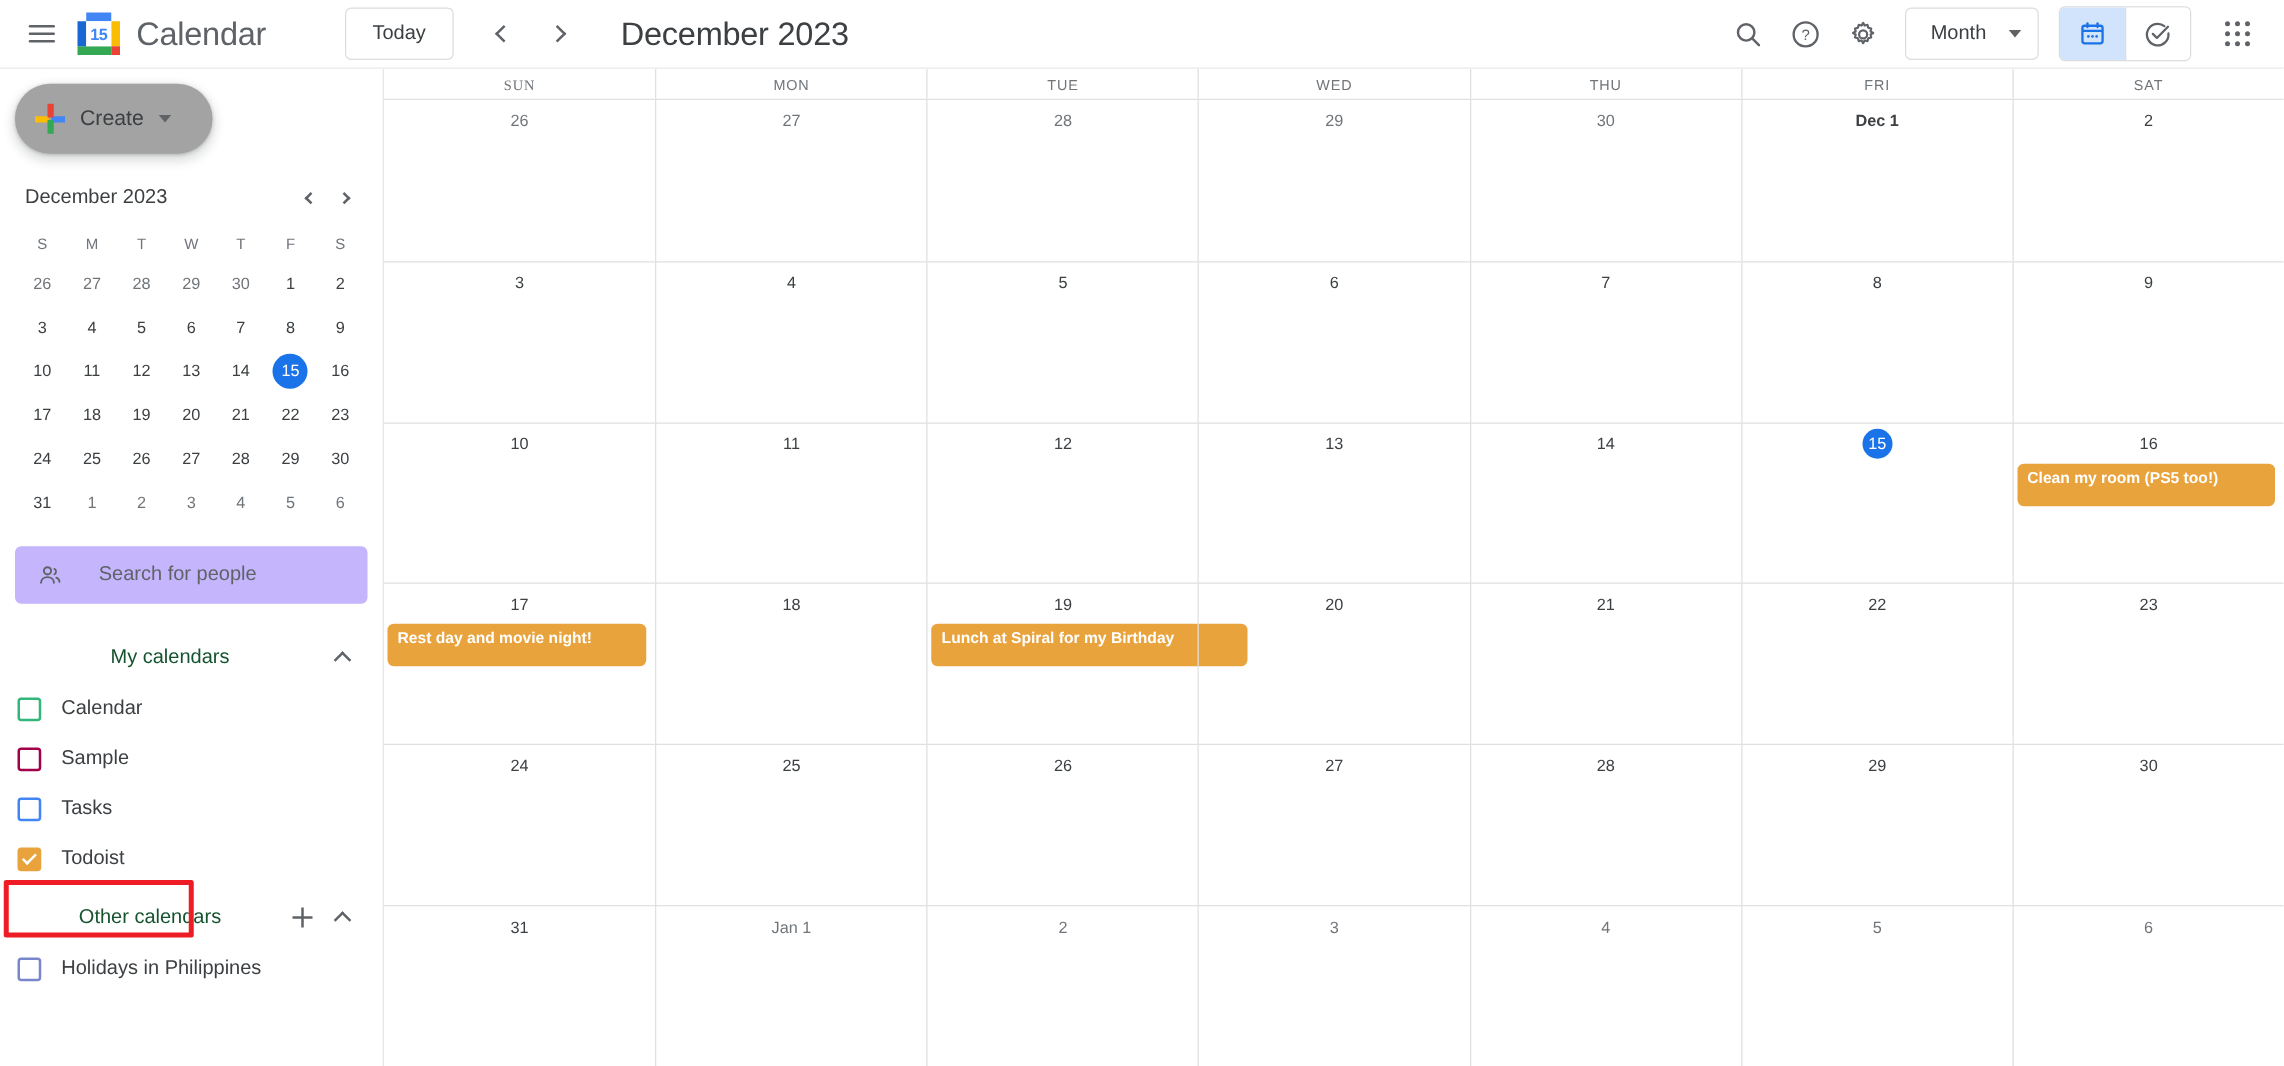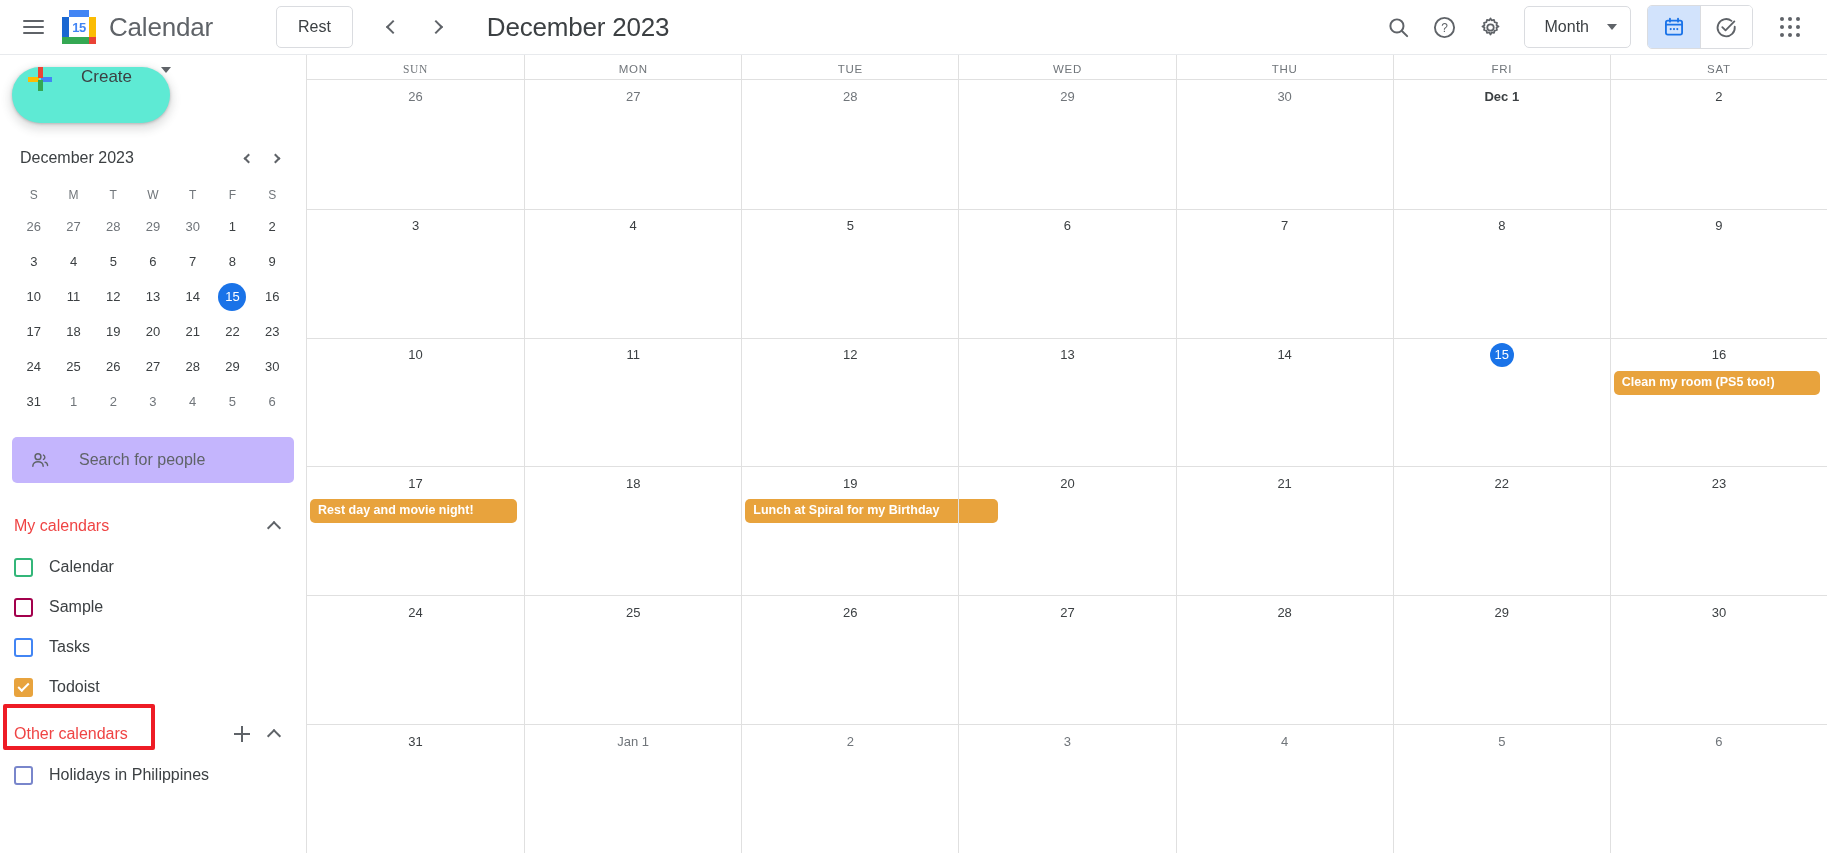--- a/index.html
+++ b/index.html
@@ -95,23 +95,23 @@
 
   
   .sidebar {
     width: 306px; min-width: 306px;
     background: #fff; padding: 0;
     overflow: hidden; position: relative;
   }
   .create-btn {
     margin: 12px 0 0 12px;
     height: 56px; width: 158px;
-    display: flex; gap: 29px;
+    display: flex; align-items: center; gap: 12px;
     padding: 0 18px 0 16px;
-    border: none; border-radius: 28px; background: #5eead4;
+    border: none; border-radius: 28px; background: #a3a3a3;
     box-shadow: 0 1px 3px rgba(60,64,67,.3), 0 4px 8px 3px rgba(60,64,67,.15);
     cursor: pointer; font-size: 17px; color: #3c4043;
     font-family: "Liberation Sans", sans-serif;
   }
   .gplus { position: relative; width: 24px; height: 24px; flex: 0 0 auto; }
   .gplus .h1 { position: absolute; left: 0;  top: 10px; width: 11px; height: 5px; background: #fbbc04; }
   .gplus .h2 { position: absolute; right: 0; top: 10px; width: 11px; height: 5px; background: #4285f4; }
   .gplus .v1 { position: absolute; left: 9.5px; top: 0;  width: 5px; height: 11px; background: #ea4335; }
   .gplus .v2 { position: absolute; left: 9.5px; bottom: 0; width: 5px; height: 11px; background: #34a853; }
 
@@ -136,21 +136,21 @@
   
   .people-search {
     margin: 18px 12px 0 12px; height: 46px; background: #c4b5fd; border-radius: 5px;
     display: flex; align-items: center; gap: 29px; padding: 0 18px; cursor: text;
   }
   .people-search .ph { font-size: 16px; color: #5f6368; }
 
   
   .cal-section { margin-top: 22px; }
   .sec-head { display: flex; align-items: center; height: 42px; padding: 0 16px 0 14px; }
-  .sec-title { flex: 1 1 auto; font-size: 16px; color: #ef4444; font-weight: 500; }
+  .sec-title { flex: 1 1 auto; font-size: 16px; color: #14532d; font-weight: 500; text-align: center; }
   .sec-btn { width: 32px; height: 32px; border-radius: 50%; display: flex;
              align-items: center; justify-content: center; cursor: pointer; }
   .plus-ic { position: relative; width: 16px; height: 16px; }
   .plus-ic::before, .plus-ic::after { content:""; position: absolute; background: #5f6368; }
   .plus-ic::before { left: 0; top: 7px; width: 16px; height: 2px; }
   .plus-ic::after  { top: 0; left: 7px; height: 16px; width: 2px; }
 
   .cal-row { display: flex; align-items: center; gap: 16px; height: 40px;
              padding: 0 16px 0 14px; cursor: pointer; position: relative; }
   .cbox { width: 19px; height: 19px; border-radius: 3px; border: 2px solid;
@@ -191,21 +191,21 @@
     display: inline-flex; align-items: center; justify-content: center;
     min-width: 24px; height: 24px; padding: 0 7px; border-radius: 12px;
     font-size: 13px; color: #3c4043;
   }
   .dnum.today { background: #1a73e8; color: #fff; font-weight: 500; border-radius: 50%; padding: 0; width: 24px; }
   .dnum.bold { font-weight: 700; color: #3c4043; }
   .dnum.muted { color: #70757a; }
 
   .evt {
     position: relative; margin: 2px 7px 0 3px;
-    height: 24px; line-height: 22px; border-radius: 5px;
+    height: 34px; line-height: 22px; border-radius: 5px;
     padding: 0 8px; font-size: 12.5px; font-weight: 700; color: #fff;
     white-space: nowrap; overflow: hidden; cursor: pointer;
     background: #e8a33d;
   }
   .evt.overflow { margin-right: -40px; }
 </style>
 </head>
 <body>
 
 <div id="app">
@@ -224,21 +224,21 @@
       <div class="sq blue-t"></div>
       <div class="sq yellow-r"></div>
       <div class="sq red-br"></div>
       <div class="sq green-b"></div>
       <div class="sq blue-l"></div>
       <div class="sq white-c">15</div>
     </div>
 
     <div class="app-title">Calendar</div>
 
-    <button class="today-btn">Rest</button>
+    <button class="today-btn">Today</button>
 
     <div class="nav-arrows">
       <div class="icon-btn">
         <span class="chev left"></span>
       </div>
       <div class="icon-btn">
         <span class="chev right"></span>
       </div>
     </div>
 

